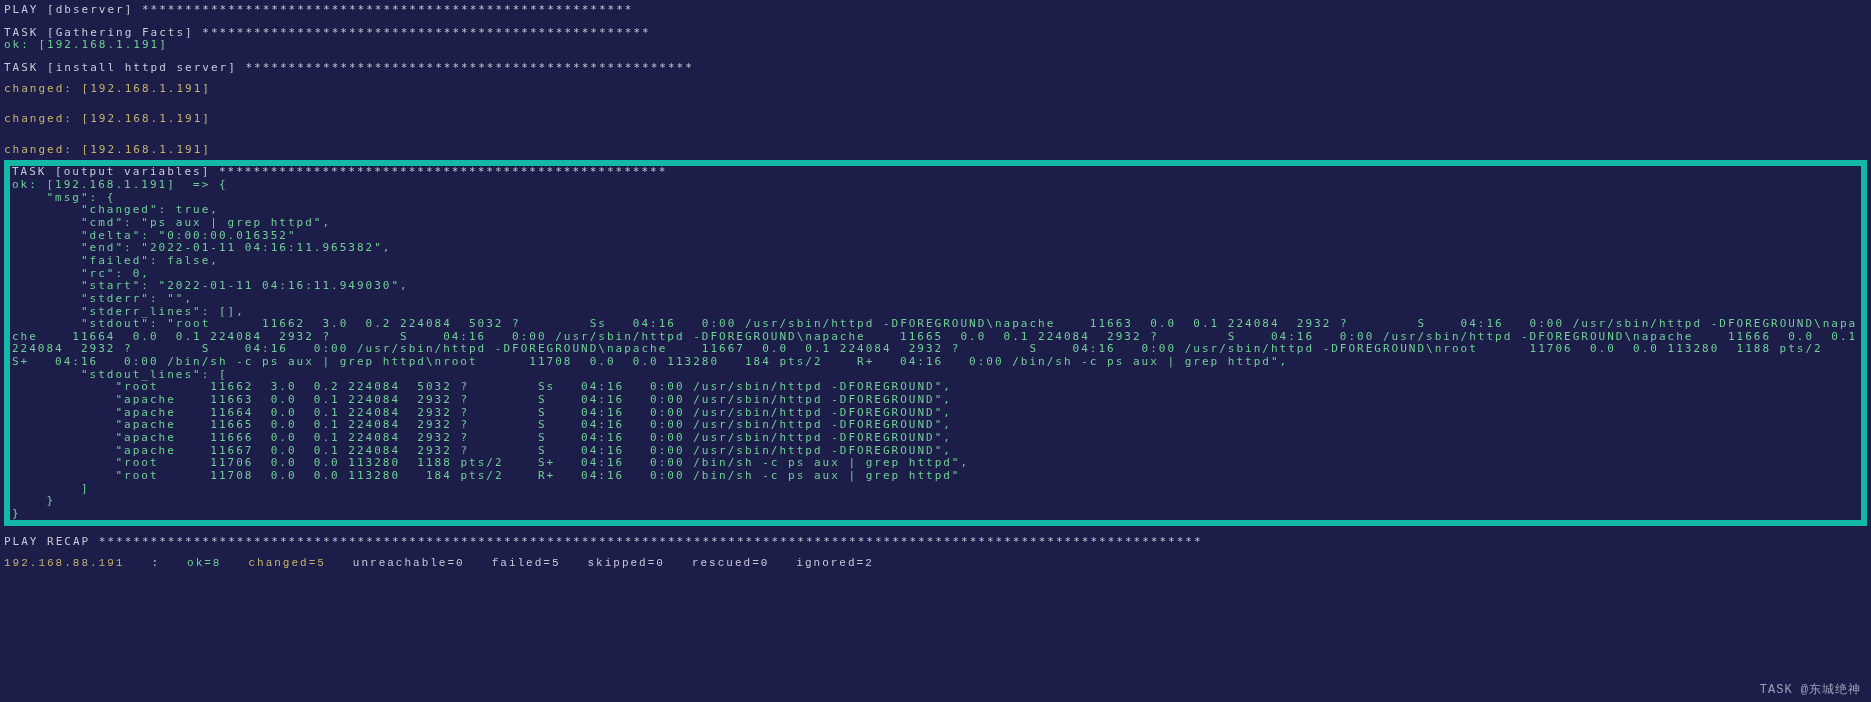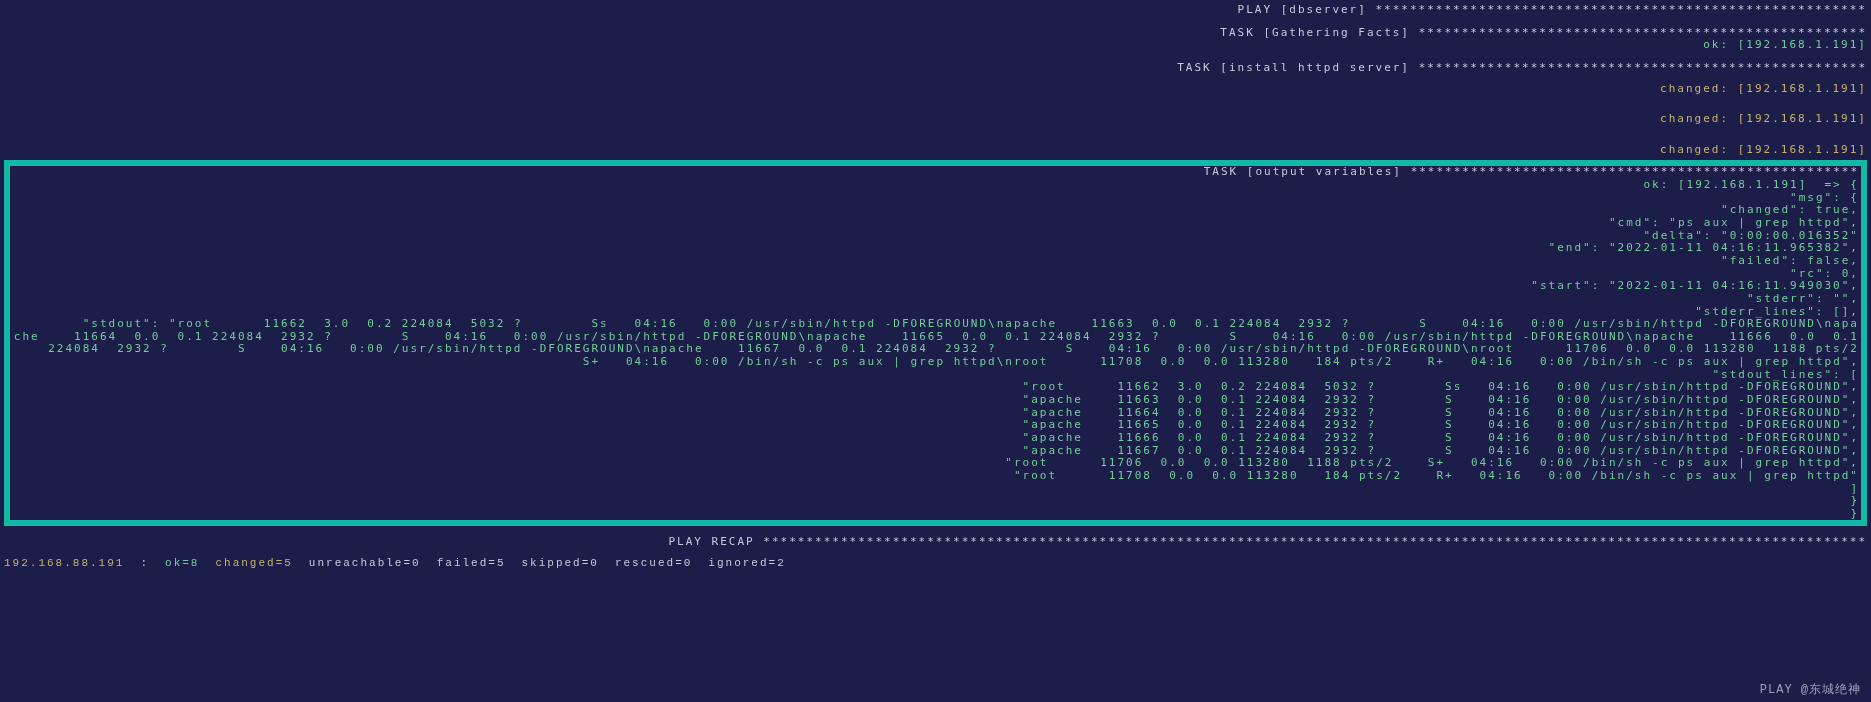--- a/index.html
+++ b/index.html
@@ -14,31 +14,30 @@
     width: 1871px;
   }
   .wrap {
     padding: 4px 4px 20px 4px;
     box-sizing: border-box;
   }
   pre {
     margin: 0;
     white-space: pre-wrap;
     word-break: break-all;
-    text-align: right;
   }
   .yellow { color: #c6b36a; margin-top: 8px; }
   .green  { color: #6fcf97; }
   .highlight-box {
     border: 6px solid #14b8a6;
     margin: 4px 0 10px 0;
     padding: 0 2px 0 2px;
     box-sizing: border-box;
   }
-  .recap-line { display: flex; align-items: baseline; gap: 16px; }
+  .recap-line { display: flex; align-items: baseline; gap: 27px; }
   .watermark {
     position: absolute;
     right: 10px;
     bottom: 4px;
     color: #9aa0b5;
     letter-spacing: 1px;
     font-size: 12px;
   }
   .blank { height: 10px; }
 </style>
@@ -99,13 +98,13 @@
   <span class="yellow">changed=5</span>
   <span>unreachable=0</span>
   <span>failed=5</span>
   <span>skipped=0</span>
   <span>rescued=0</span>
   <span>ignored=2</span>
 </div>
 
 </div>
 
-<div class="watermark">PLAY @东城绝神</div>
+<div class="watermark">TASK @东城绝神</div>
 
 </body></html>

